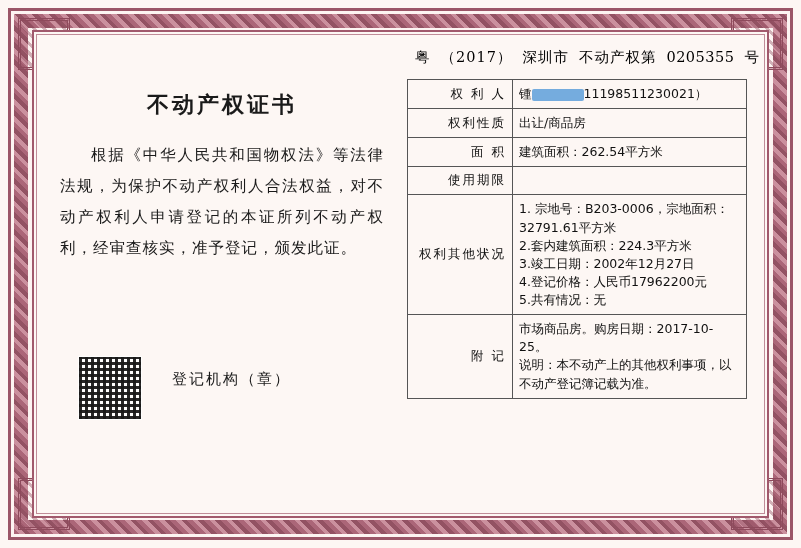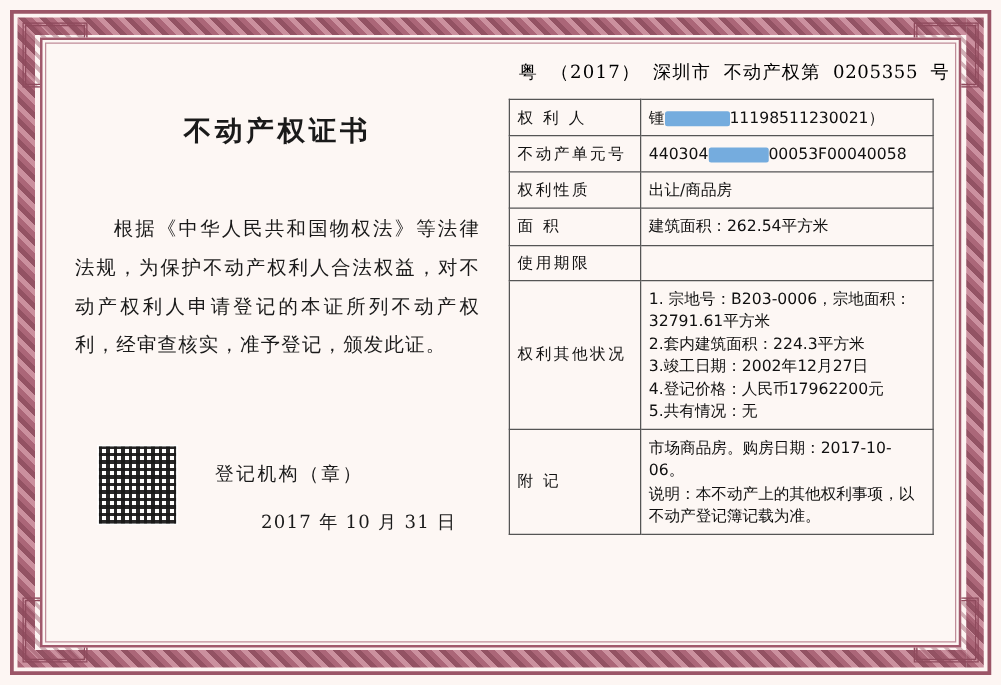--- a/index.html
+++ b/index.html
@@ -73,21 +73,21 @@
   }
   .cert-title {
     text-align: center;
     font-size: 22px;
     font-weight: bold;
     letter-spacing: 3px;
     margin-top: 50px;
     font-family: "DejaVu Serif", "Liberation Serif", serif;
   }
   .cert-body {
-    margin-top: 48px;
+    margin-top: 20px;
     font-size: 15.5px;
     line-height: 2.0;
     letter-spacing: 1px;
     text-align: justify;
     text-indent: 2em;
     padding: 0 8px;
     font-family: "DejaVu Serif", "Liberation Serif", serif;
   }
   .qr {
     position: absolute;
@@ -163,21 +163,21 @@
   table.info td {
     border: 1px solid #555;
     padding: 5px 6px;
     font-size: 12.5px;
     vertical-align: middle;
     color: #111;
     font-family: "DejaVu Sans", "Liberation Sans", sans-serif;
   }
   td.label {
     width: 92px;
-    text-align: left;
+    text-align: right;
     letter-spacing: 2px;
     font-size: 13px;
     white-space: nowrap;
   }
   td.value { font-size: 12.5px; line-height: 1.45; }
   .redact {
     display: inline-block;
     background: #6ea8dc;
     border-radius: 2px;
     height: 12px;
@@ -206,21 +206,20 @@
   <div class="frame-inner"></div>
   <div class="frame-inner2"></div>
 
   <div class="content">
 
     <div class="left-col">
       <div class="cert-title">不动产权证书</div>
       <div class="cert-body">根据《中华人民共和国物权法》等法律法规，为保护不动产权利人合法权益，对不动产权利人申请登记的本证所列不动产权利，经审查核实，准予登记，颁发此证。</div>
       <div class="qr"></div>
       <div class="org-line">登记机构（章）</div>
-      <div class="date-line">2017 年 10 月 31 日</div>
     </div>
 
     <div class="right-col">
 
       <div class="header-line">
         <span class="seg">粤</span>
         <span class="seg">（2017）</span>
         <span class="seg">深圳市</span>
         <span class="seg">不动产权第</span>
         <span class="seg num">0205355</span>
@@ -229,26 +228,20 @@
 
       <table class="info">
         <tbody>
           <tr>
             <td class="label">权 利 人</td>
             <td class="value">
               <span>锺</span><span class="redact w1"></span><span>11198511230021）</span>
             </td>
           </tr>
           <tr>
-            <td class="label">不动产单元号</td>
-            <td class="value">
-              440304<span class="redact w4"></span>00053F00040058
-            </td>
-          </tr>
-          <tr>
             <td class="label">权利性质</td>
             <td class="value">出让/商品房</td>
           </tr>
           <tr>
             <td class="label">面 积</td>
             <td class="value">建筑面积：262.54平方米</td>
           </tr>
           <tr>
             <td class="label">使用期限</td>
             <td class="value"></td>
@@ -259,21 +252,21 @@
               <div>1. 宗地号：B203-0006，宗地面积：32791.61平方米</div>
               <div>2.套内建筑面积：224.3平方米</div>
               <div>3.竣工日期：2002年12月27日</div>
               <div>4.登记价格：人民币17962200元</div>
               <div>5.共有情况：无</div>
             </td>
           </tr>
           <tr>
             <td class="label">附 记</td>
             <td class="value note-cell">
-              <div>市场商品房。购房日期：2017-10-06。</div>
+              <div>市场商品房。购房日期：2017-10-25。</div>
               <div>说明：本不动产上的其他权利事项，以不动产登记簿记载为准。</div>
             </td>
           </tr>
         </tbody>
       </table>
 
     </div>
   </div>
 </div>
 

